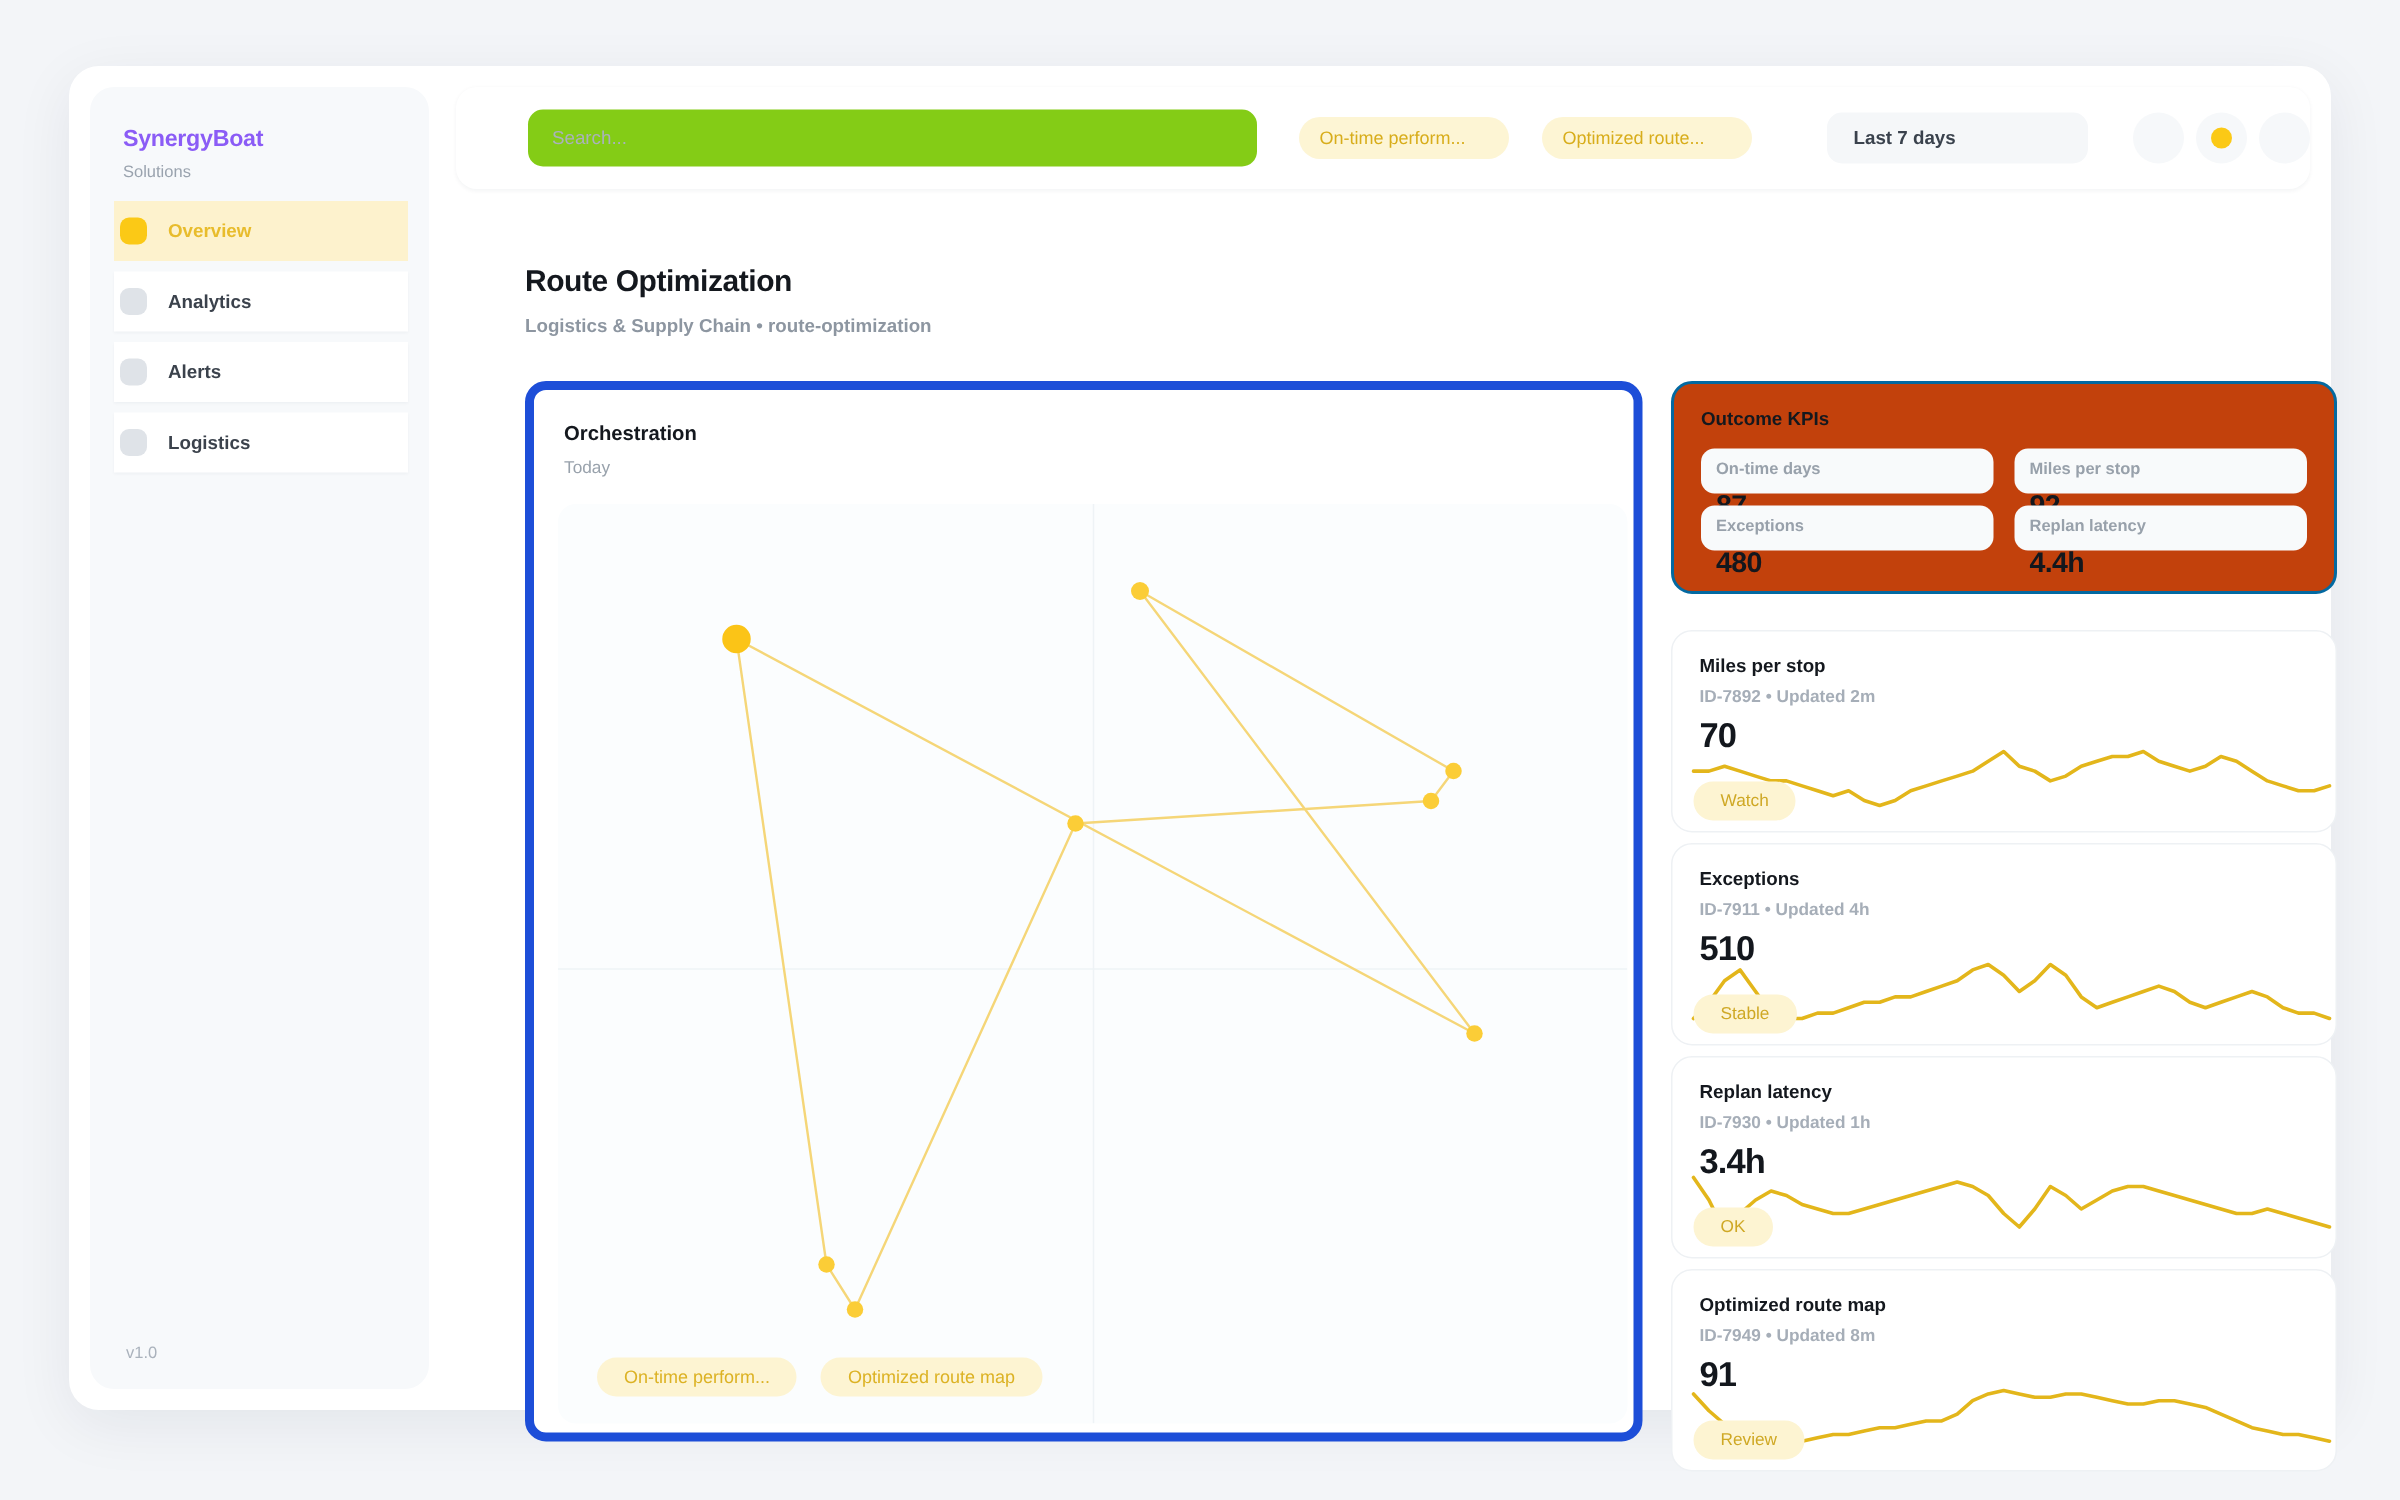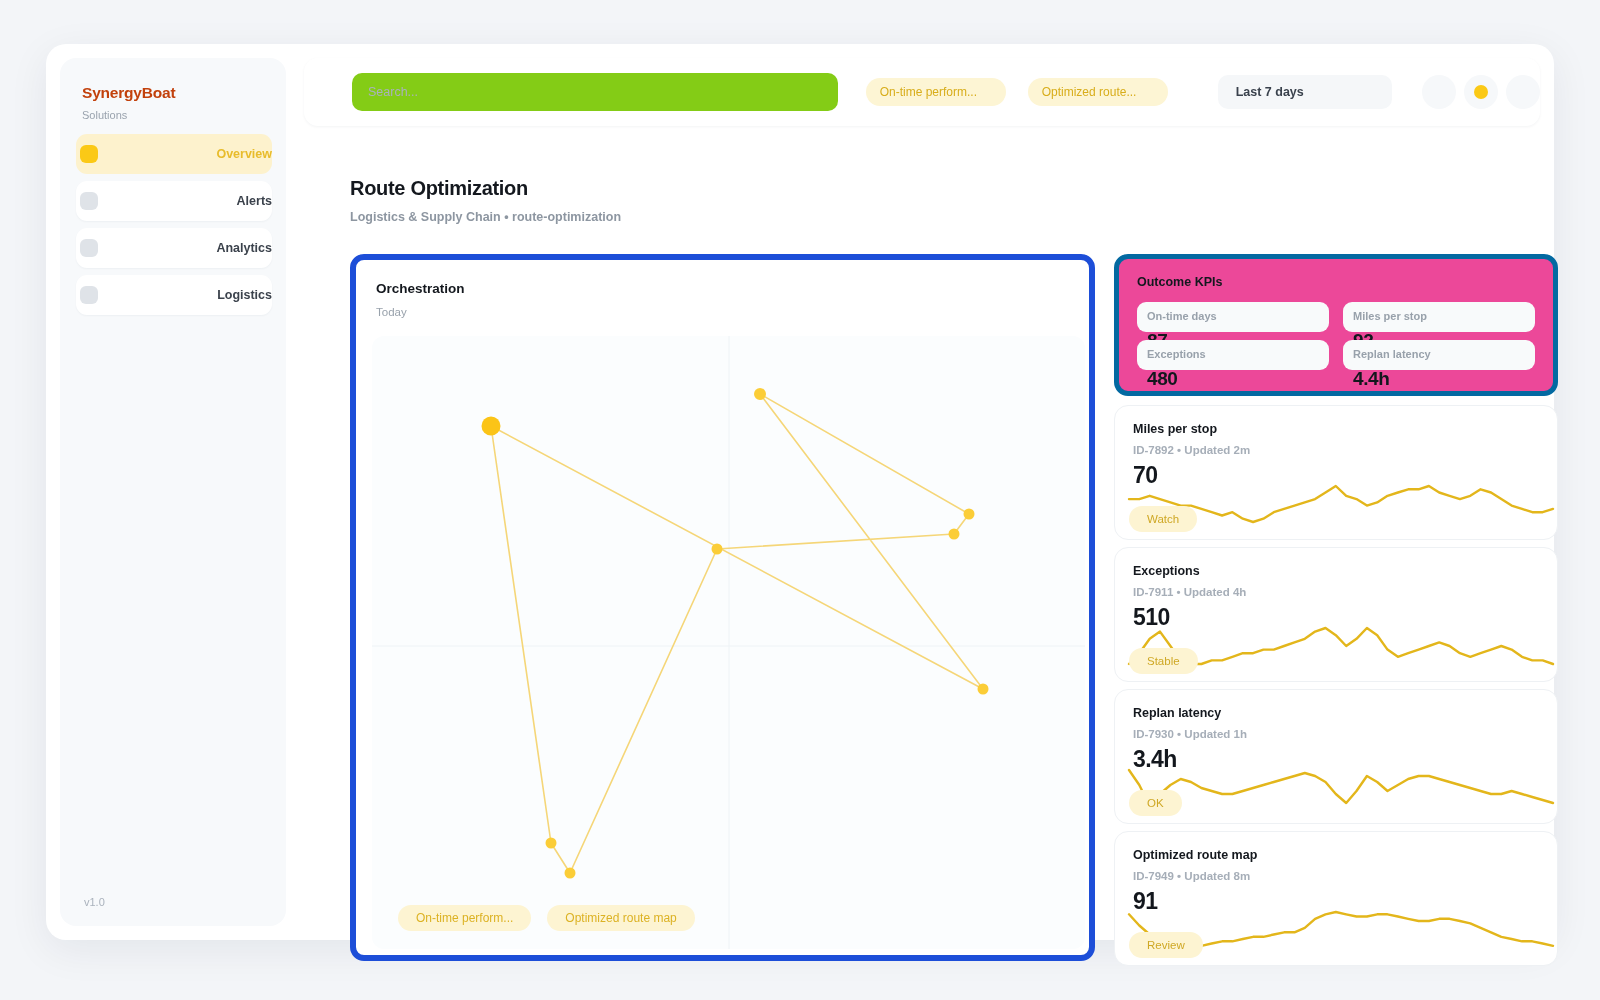--- a/index.html
+++ b/index.html
@@ -19,32 +19,31 @@
   }
 
   
   .sidebar {
     position: absolute; left: 14px; top: 14px;
     width: 226px; height: 868px;
     background: #f7f9fb;
     border-radius: 16px;
   }
   .brand { position:absolute; left: 22px; top: 26px; }
-  .brand-name { font-size: 15.5px; font-weight: 700; color: #c2410c; letter-spacing: -0.2px; }
+  .brand-name { font-size: 15.5px; font-weight: 700; color: #8b5cf6; letter-spacing: -0.2px; }
   .brand-sub { font-size: 11px; color: #9aa3ae; margin-top: 7px; }
   .nav { position: absolute; left: 16px; top: 76px; width: 196px; }
   .nav-item {
     height: 40px;
     display: flex; align-items: center;
-    border-radius: 11px;
+    border-radius: 0;
     margin-bottom: 7px;
     padding-left: 4px;
     background: #ffffff;
     box-shadow: 0 1px 2px rgba(25,35,60,0.045);
-    justify-content: space-between;
   }
   .nav-item.active { background: #fdf2cd; box-shadow: none; }
   .nav-dot {
     width: 18px; height: 18px; border-radius: 6px;
     background: #dfe3e8; flex: none;
   }
   .nav-item.active .nav-dot { background: #fbc916; }
   .nav-label { margin-left: 14px; font-size: 12.5px; font-weight: 700; color: #3b424c; }
   .nav-item.active .nav-label { color: #e8bc2c; }
   .version { position: absolute; left: 24px; bottom: 18px; font-size: 11px; color: #aab2bc; }
@@ -128,26 +127,26 @@
     border-radius: 13px;
     display: flex; align-items: center;
     font-size: 12px; color: #dcb224;
     margin-right: 16px; white-space: nowrap;
   }
 
   
   .rail { position: absolute; left: 1068px; top: 210px; width: 444px; }
   .kpi-card {
     position: relative;
-    background: #ec4899;
-    border: 5px solid #0369a1;
+    background: #c2410c;
+    border: 2px solid #0369a1;
     border-radius: 14px;
     padding: 16px 18px 12px 18px;
     height: 142px;
-    margin-bottom: 9px;
+    margin-bottom: 24px;
   }
   .kpi-head { font-size: 12.5px; font-weight: 700; color: #14181e; }
   .kpi-grid { margin-top: 13px; display: grid; grid-template-columns: 1fr 1fr; gap: 8px 14px; }
   .kpi-tile {
     background: #f8fafb;
     border-radius: 9px;
     height: 30px;
     padding: 8px 10px 0 10px;
     position: relative;
   }
@@ -190,25 +189,25 @@
       <div class="brand-sub">Solutions</div>
     </div>
 
     <nav class="nav">
       <div class="nav-item active">
         <span class="nav-dot"></span>
         <span class="nav-label">Overview</span>
       </div>
       <div class="nav-item">
         <span class="nav-dot"></span>
-        <span class="nav-label">Alerts</span>
+        <span class="nav-label">Analytics</span>
       </div>
       <div class="nav-item">
         <span class="nav-dot"></span>
-        <span class="nav-label">Analytics</span>
+        <span class="nav-label">Alerts</span>
       </div>
       <div class="nav-item">
         <span class="nav-dot"></span>
         <span class="nav-label">Logistics</span>
       </div>
     </nav>
 
     <div class="version">v1.0</div>
   </aside>
 

